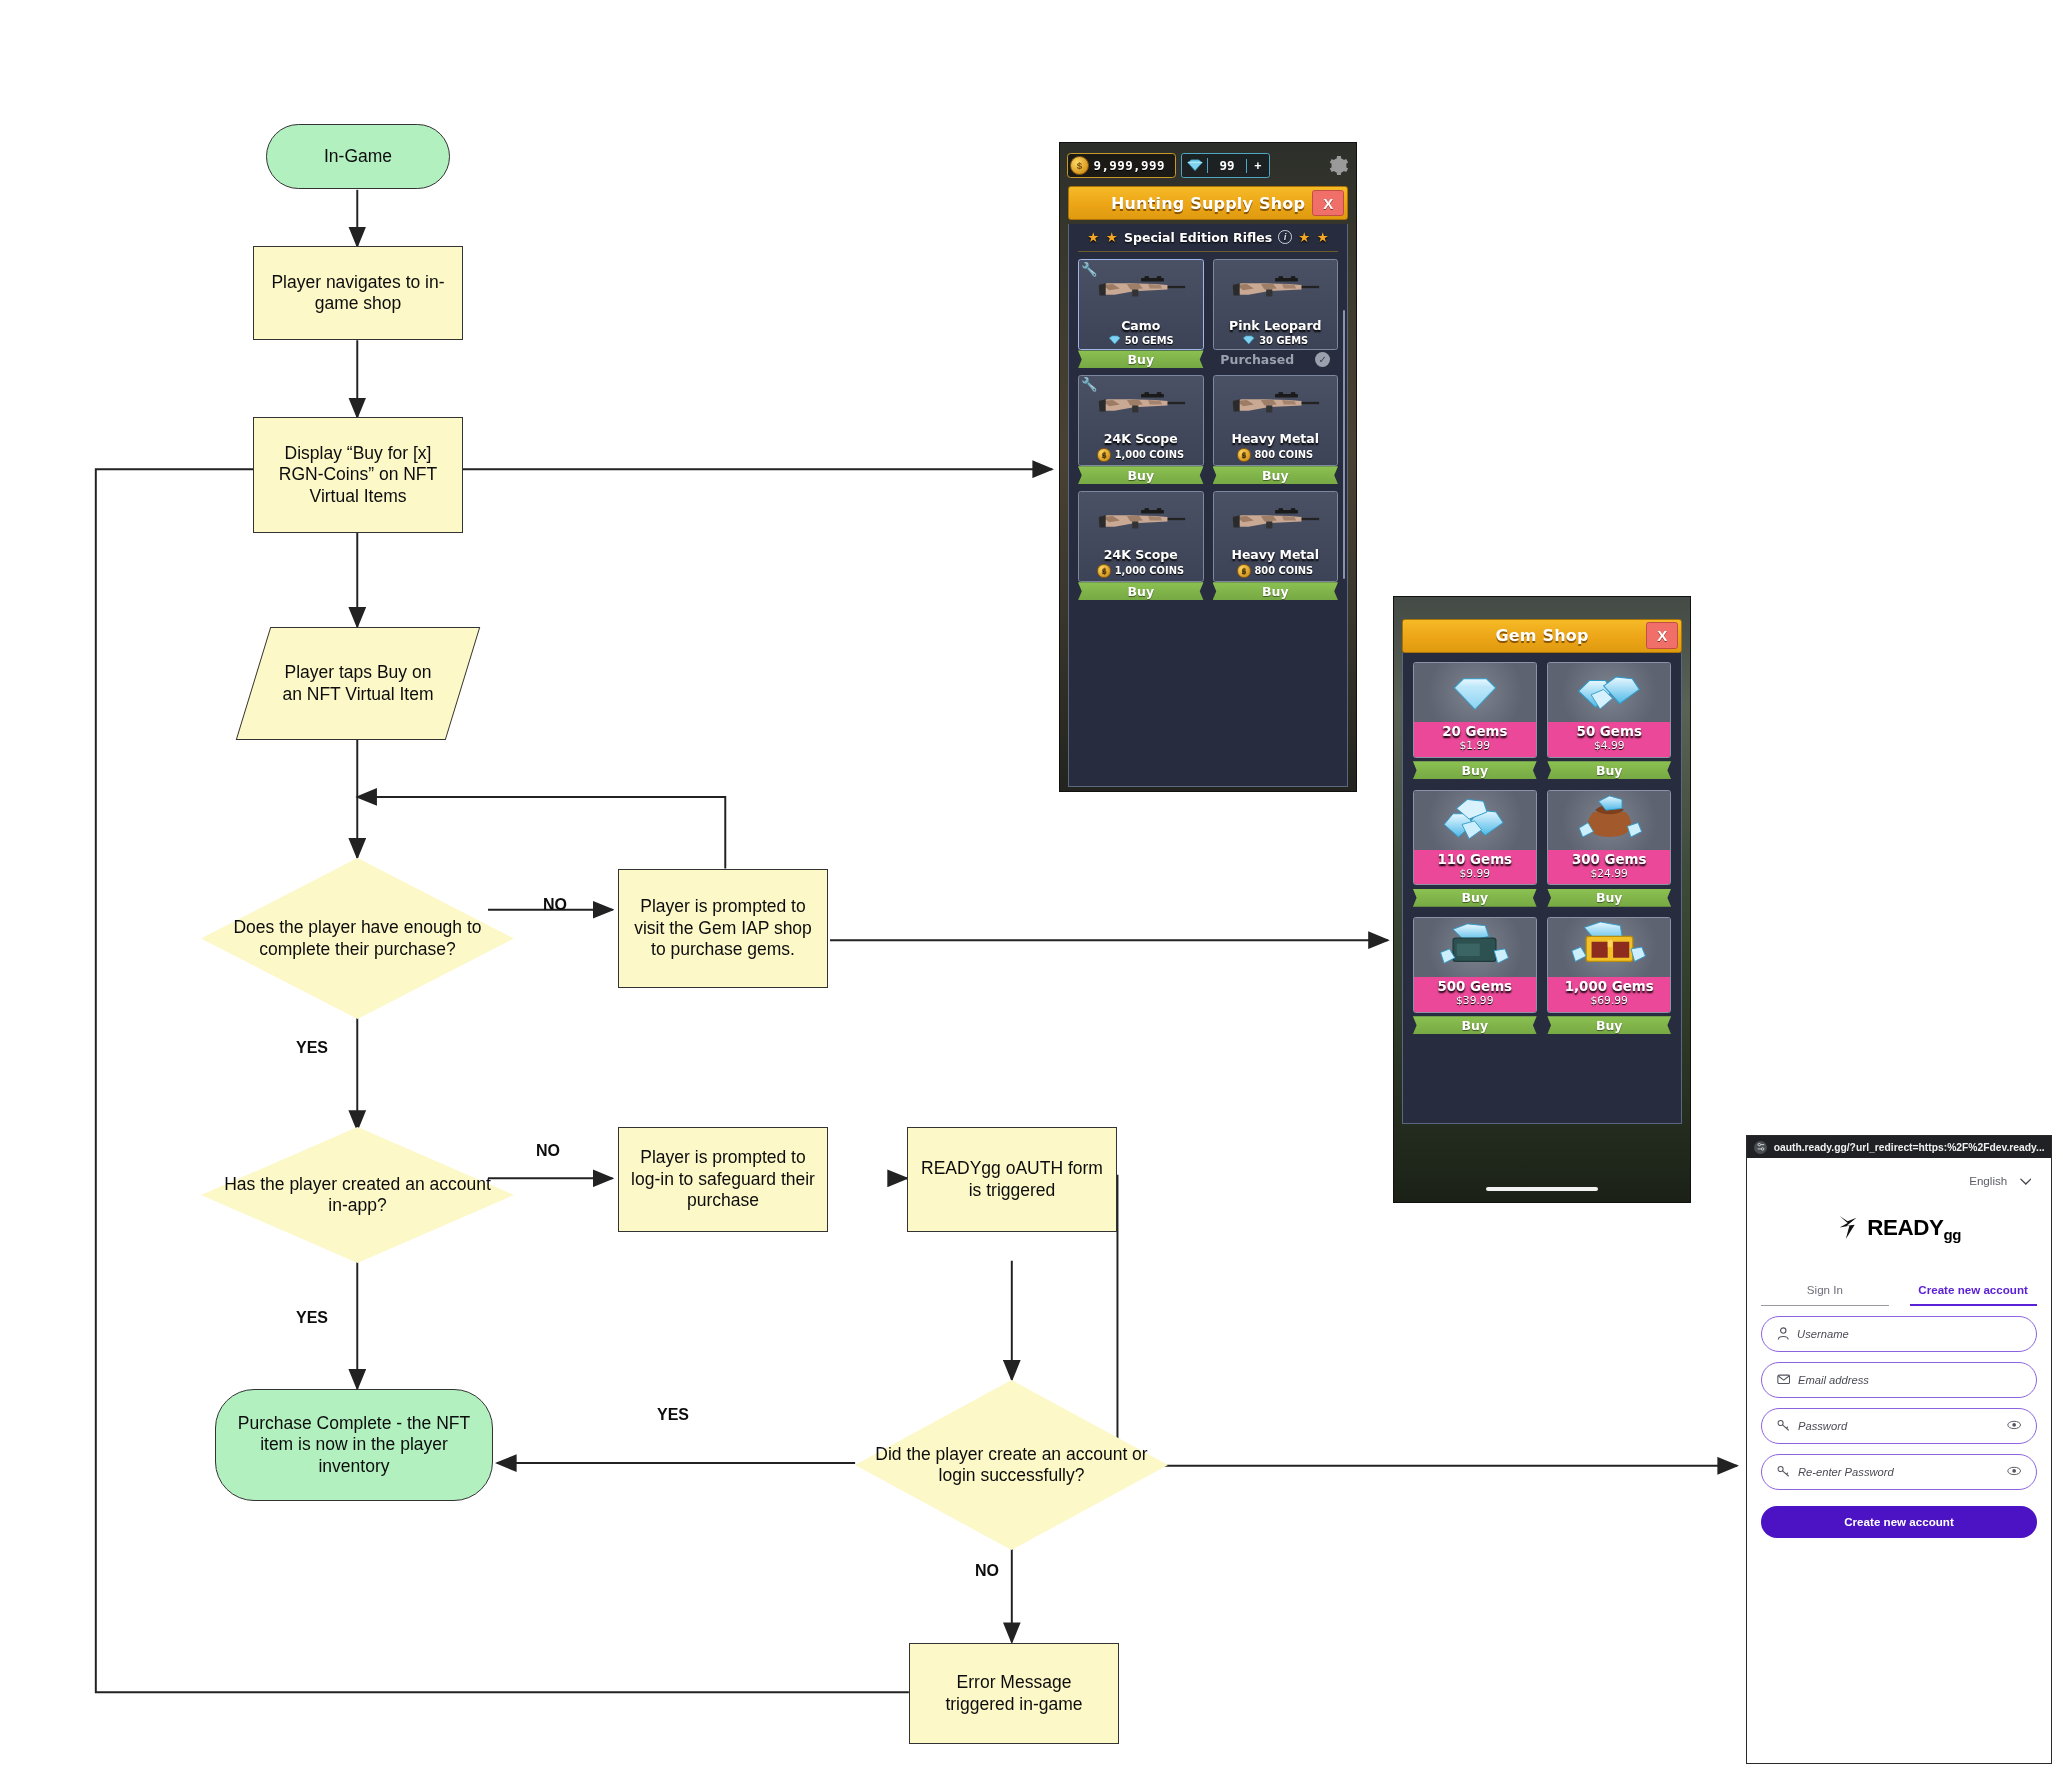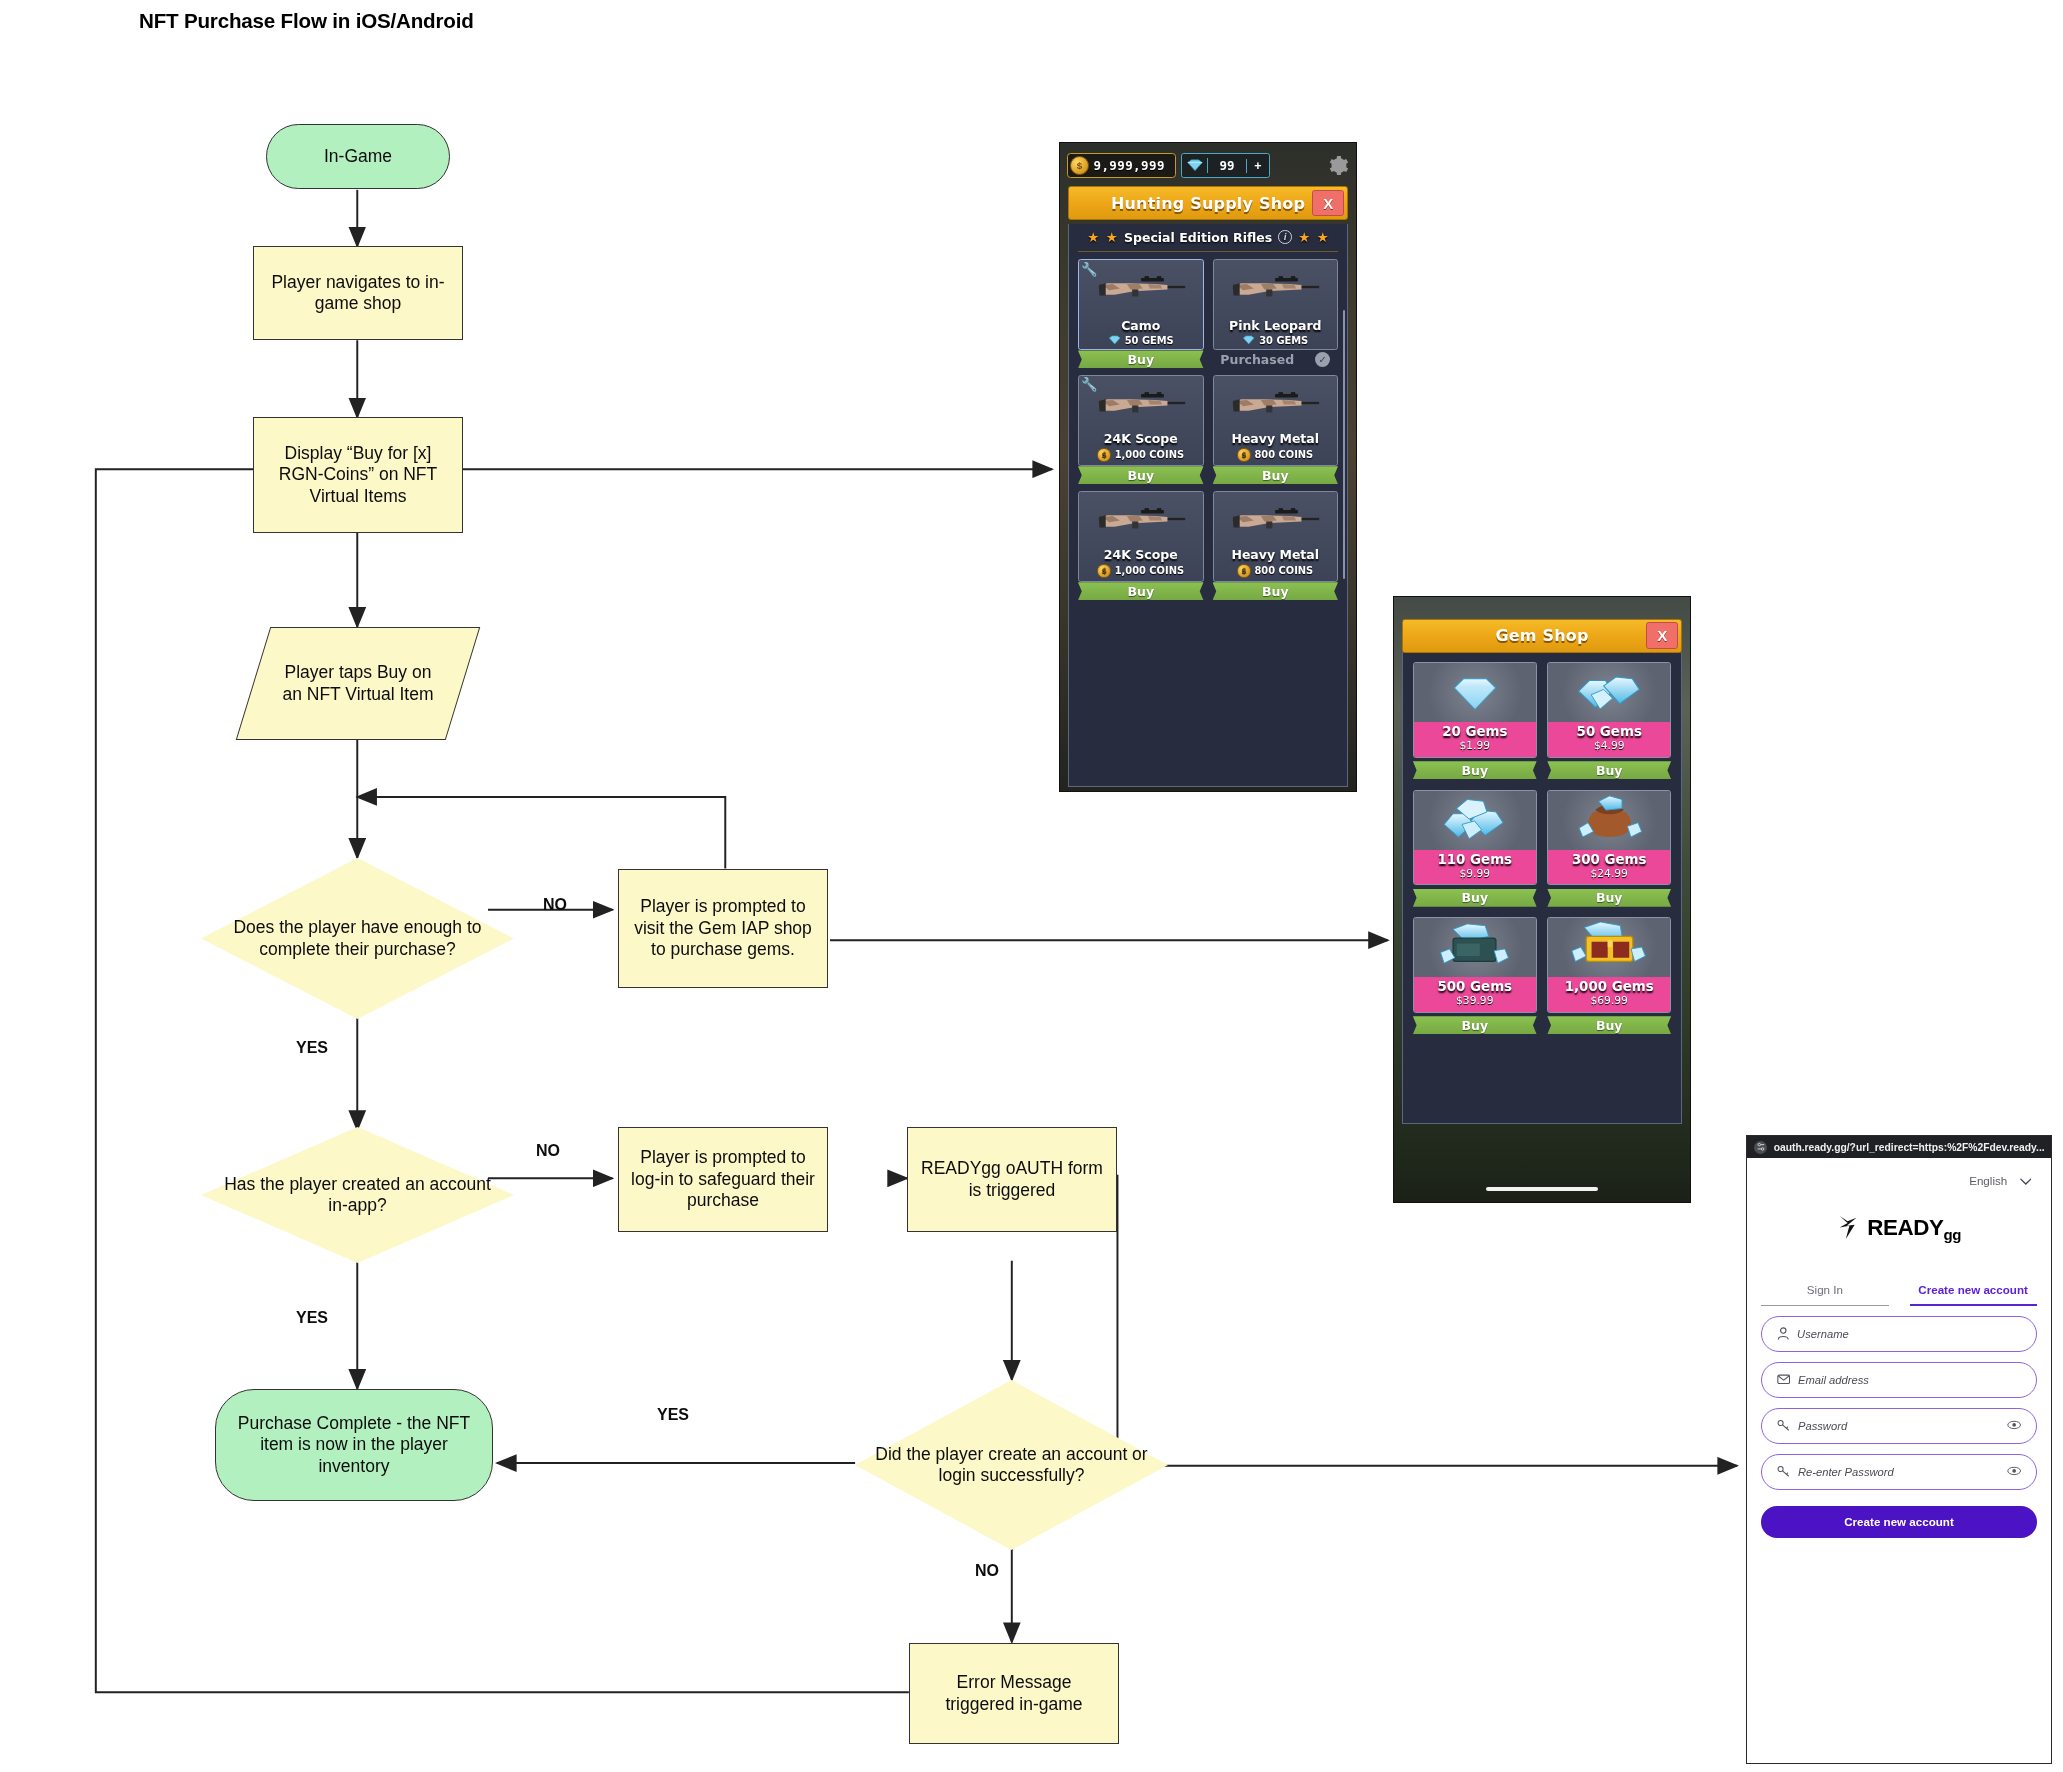--- a/index.html
+++ b/index.html
@@ -119,21 +119,20 @@
   .field{margin:9.9px 14.3px 0 14.3px;height:34px;border:1.3px solid #8d63e0;border-radius:18px;
      display:flex;align-items:center;gap:8px;padding:0 14.3px;color:#4a4a55;font-size:11.2px;font-style:italic;}
   .field .eye{margin-left:auto;}
   .cta{margin:16px 14.3px 0 14.3px;height:32px;border-radius:18px;background:#4b13c4;color:#fff;
      display:flex;align-items:center;justify-content:center;font-size:11.6px;font-weight:bold;}
 </style>
 </head>
 <body>
 
 <div id="title-block">
-  <div id="doc-title">NFT Purchase Flow in iOS/Android</div>
 </div>
 
 <svg id="flow" viewBox="0 0 2304 1979" width="2063" height="1772">
   <defs>
     <marker id="ah" markerWidth="11" markerHeight="9" refX="10" refY="4.5" orient="auto">
       <path d="M0,0 L11,4.5 L0,9 z" fill="#222"></path>
     </marker>
   </defs>
   <g stroke="#222" stroke-width="2.2" fill="none" marker-end="url(#ah)">
     <path d="M399,212 L399,275"></path>

